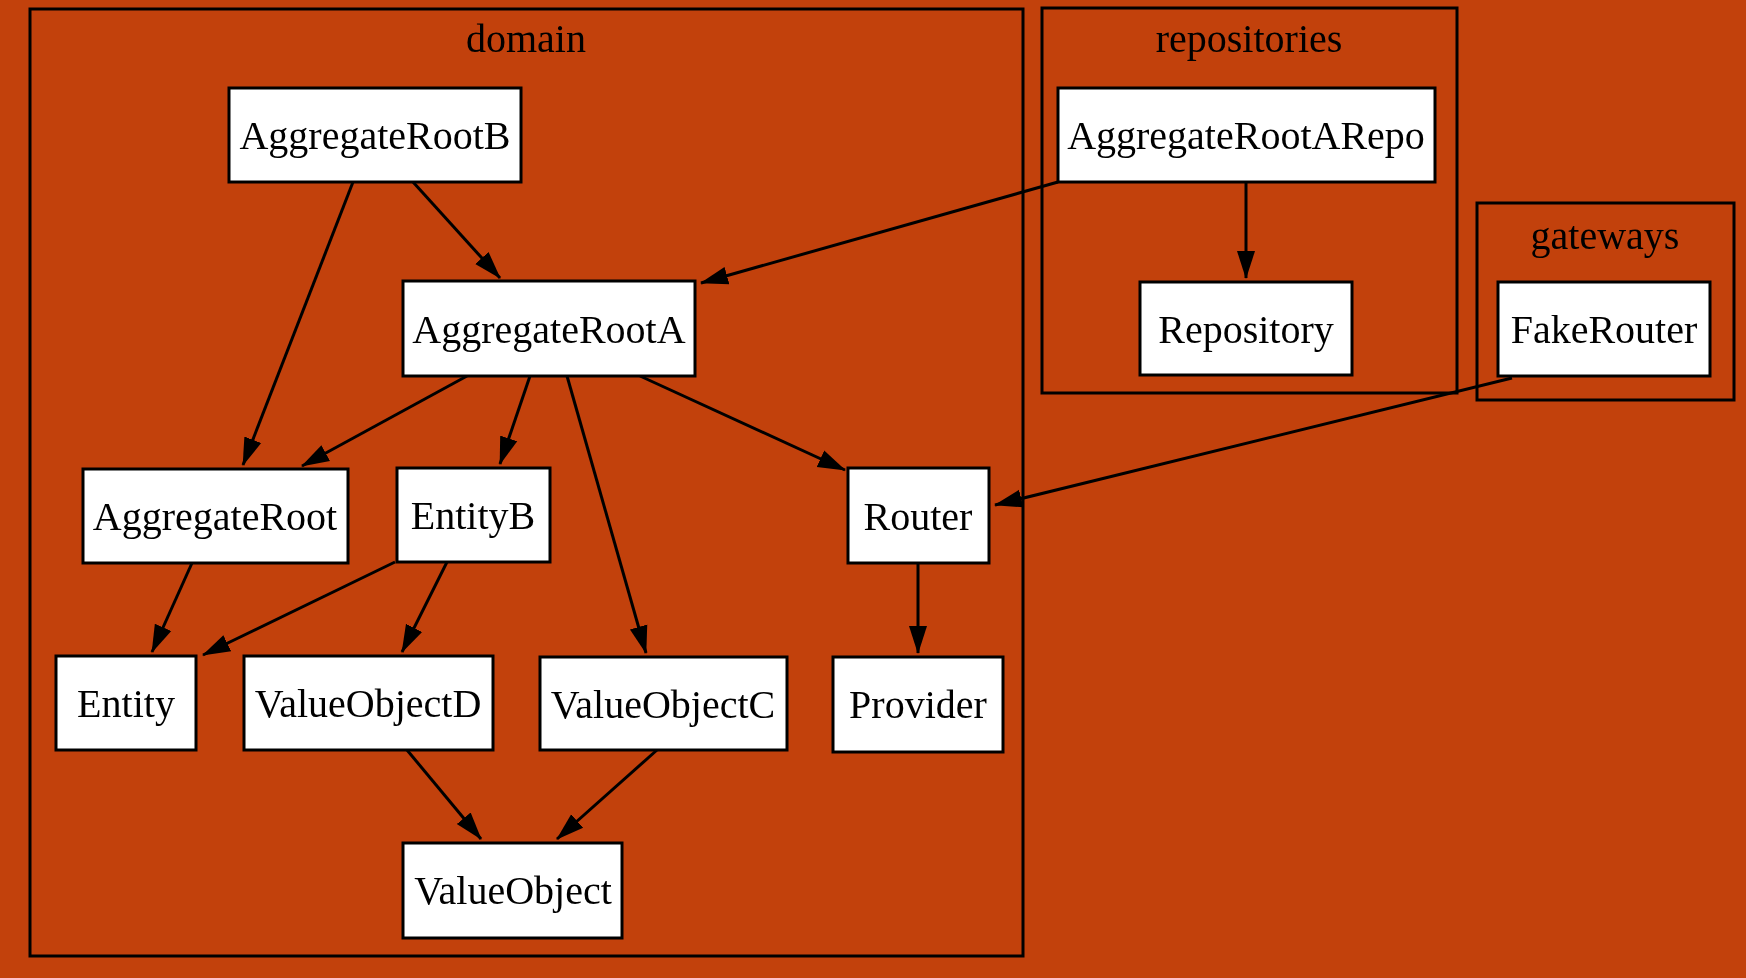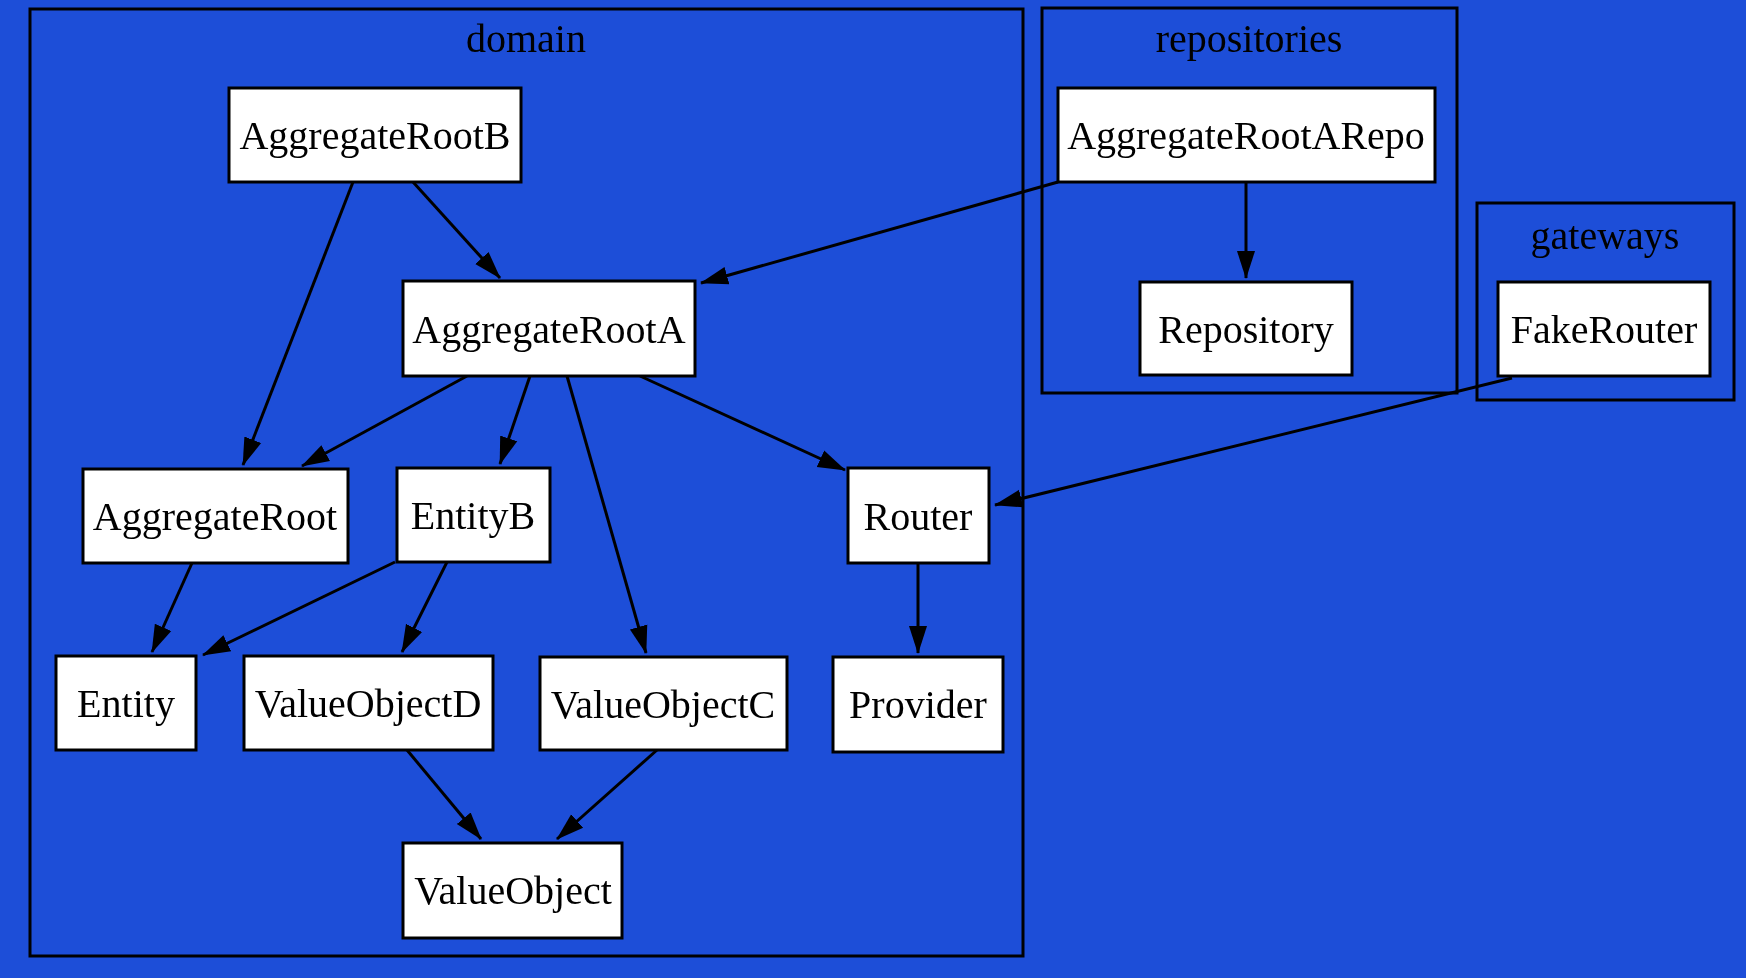--- a/index.html
+++ b/index.html
@@ -1,20 +1,20 @@
 <!DOCTYPE html>
 <html><head>
 <meta charset="utf-8">
 <style>
   html, body { margin: 0; padding: 0; background: #ffffff; }
   .stage {
     position: relative;
     width: 1746px;
     height: 978px;
-    background: #1d4ed8;
+    background: #c2410c;
     overflow: hidden;
   }
   svg text {
     font-family: "Liberation Serif", "DejaVu Serif", serif;
     font-size: 40px;
     fill: #000000;
     text-anchor: middle;
   }
   .cluster-box { fill: none; stroke: #000000; stroke-width: 3; }
   .node-box   { fill: #ffffff; stroke: #000000; stroke-width: 3; }

